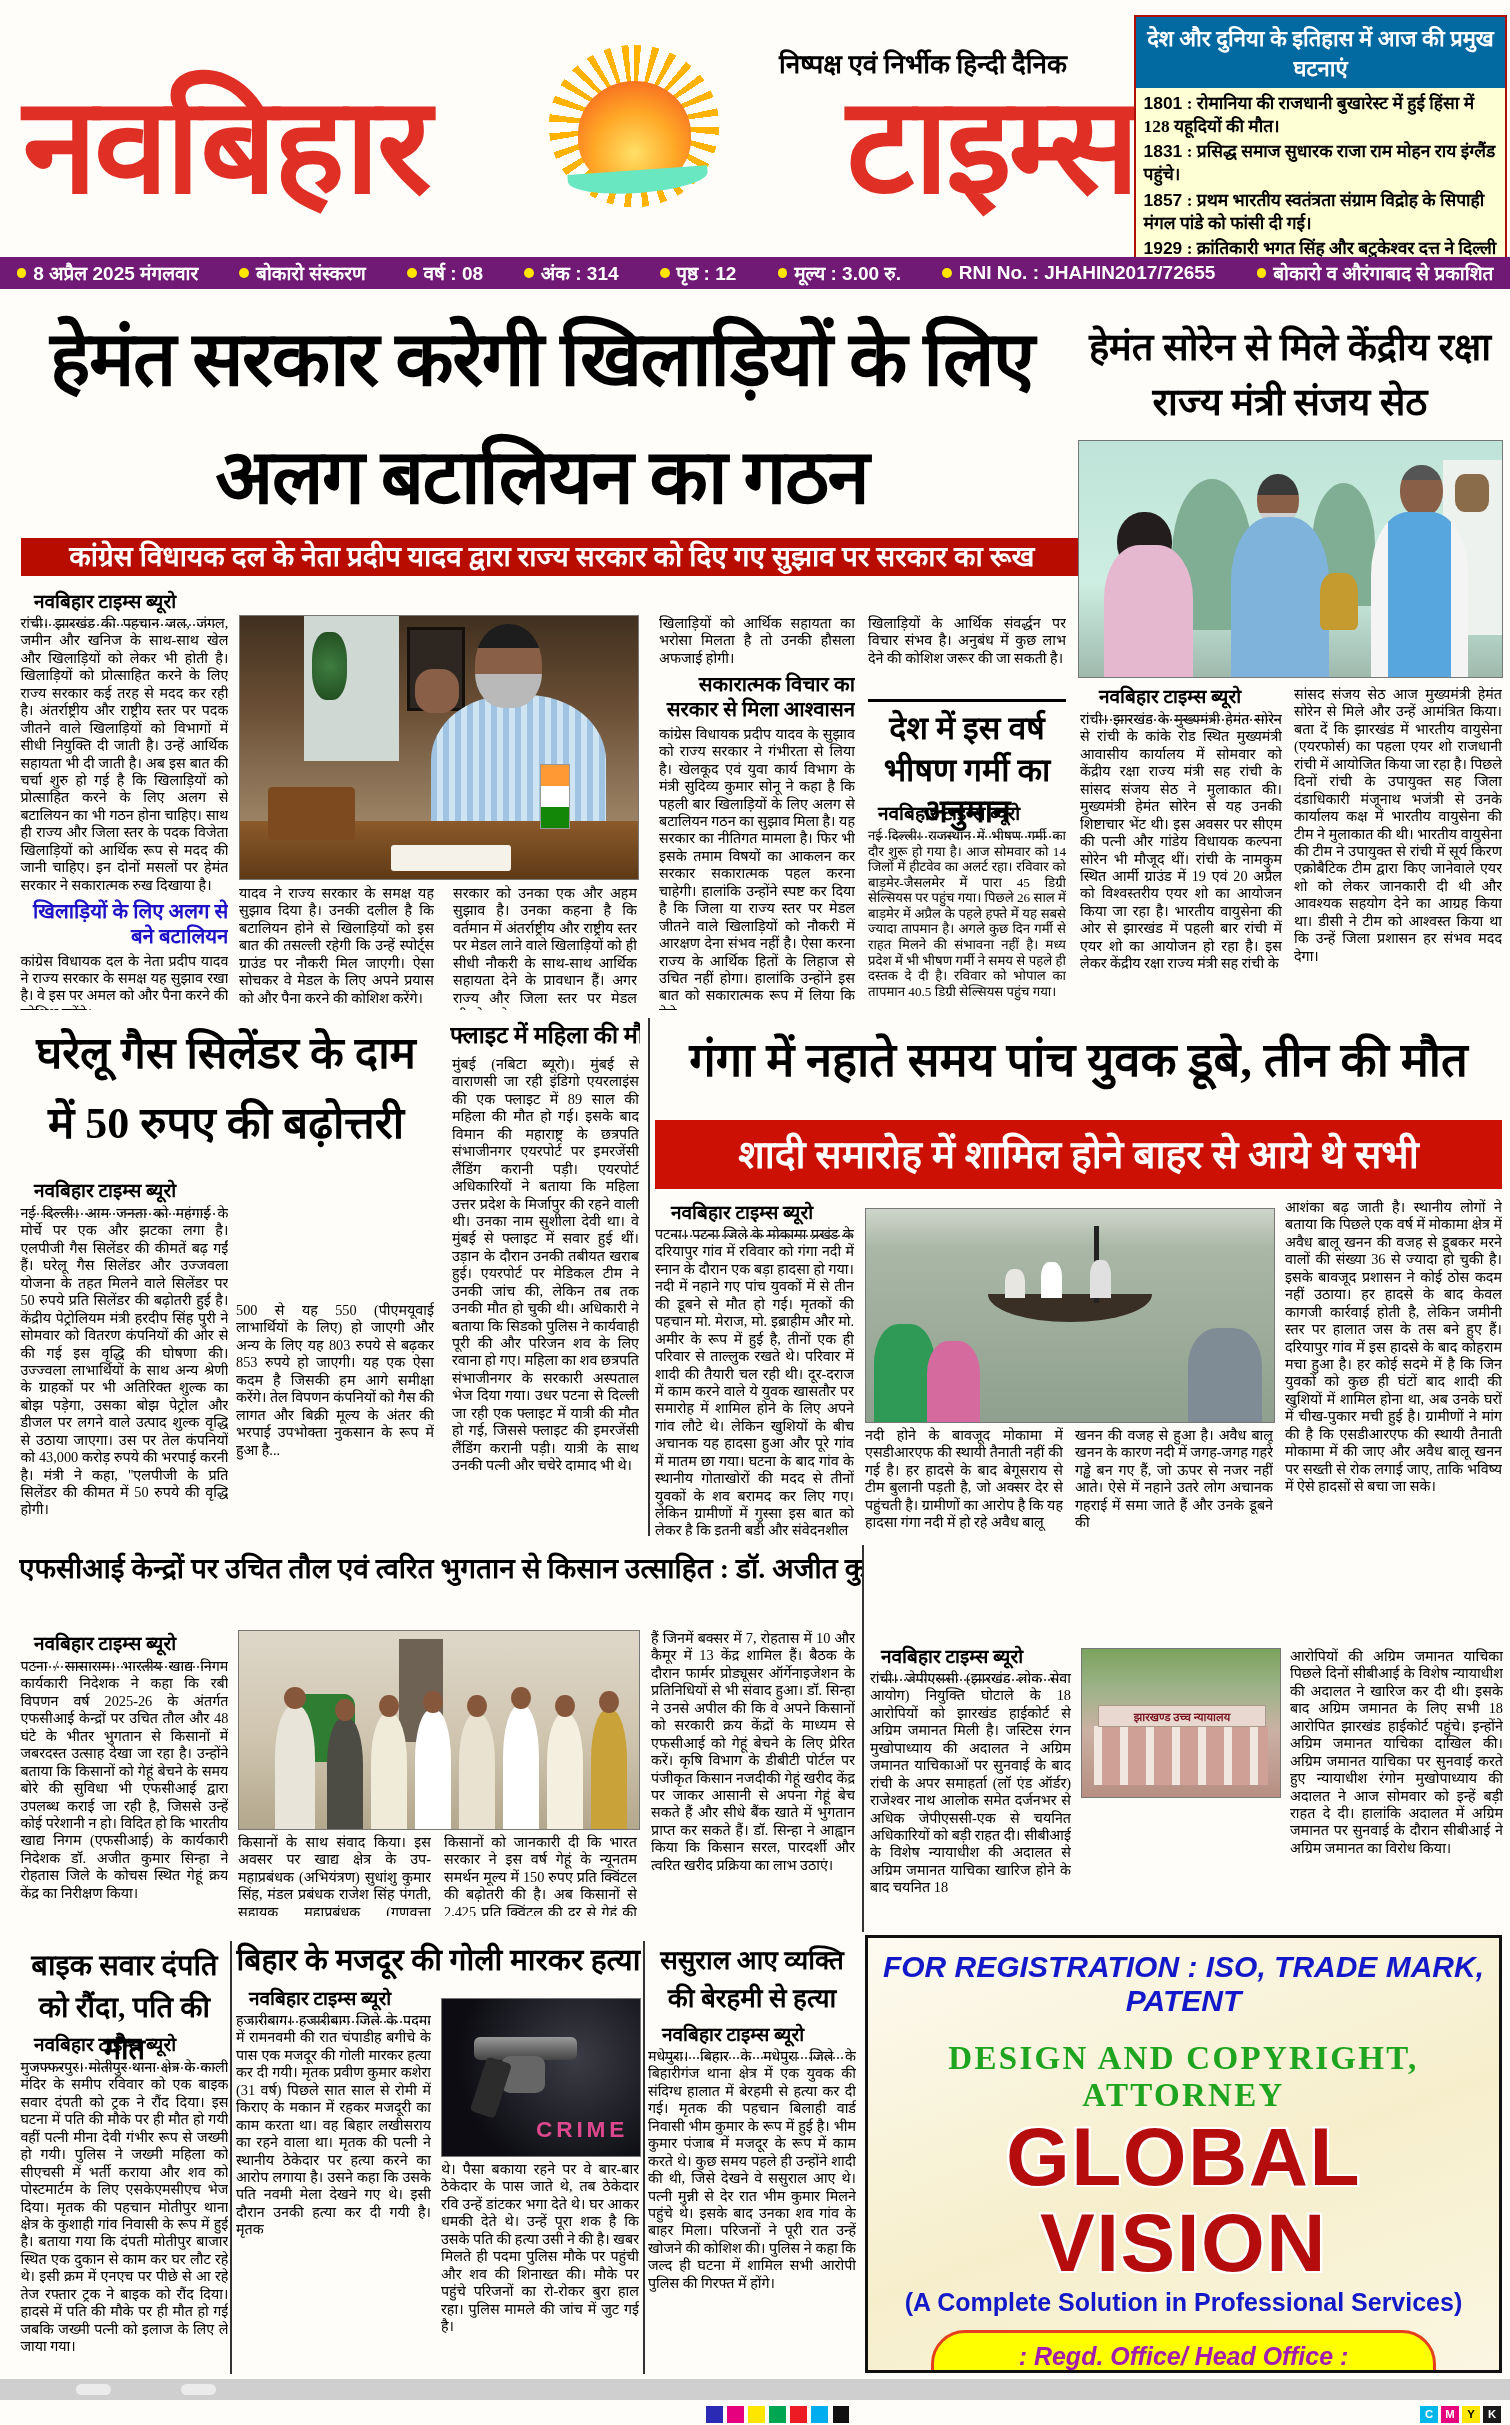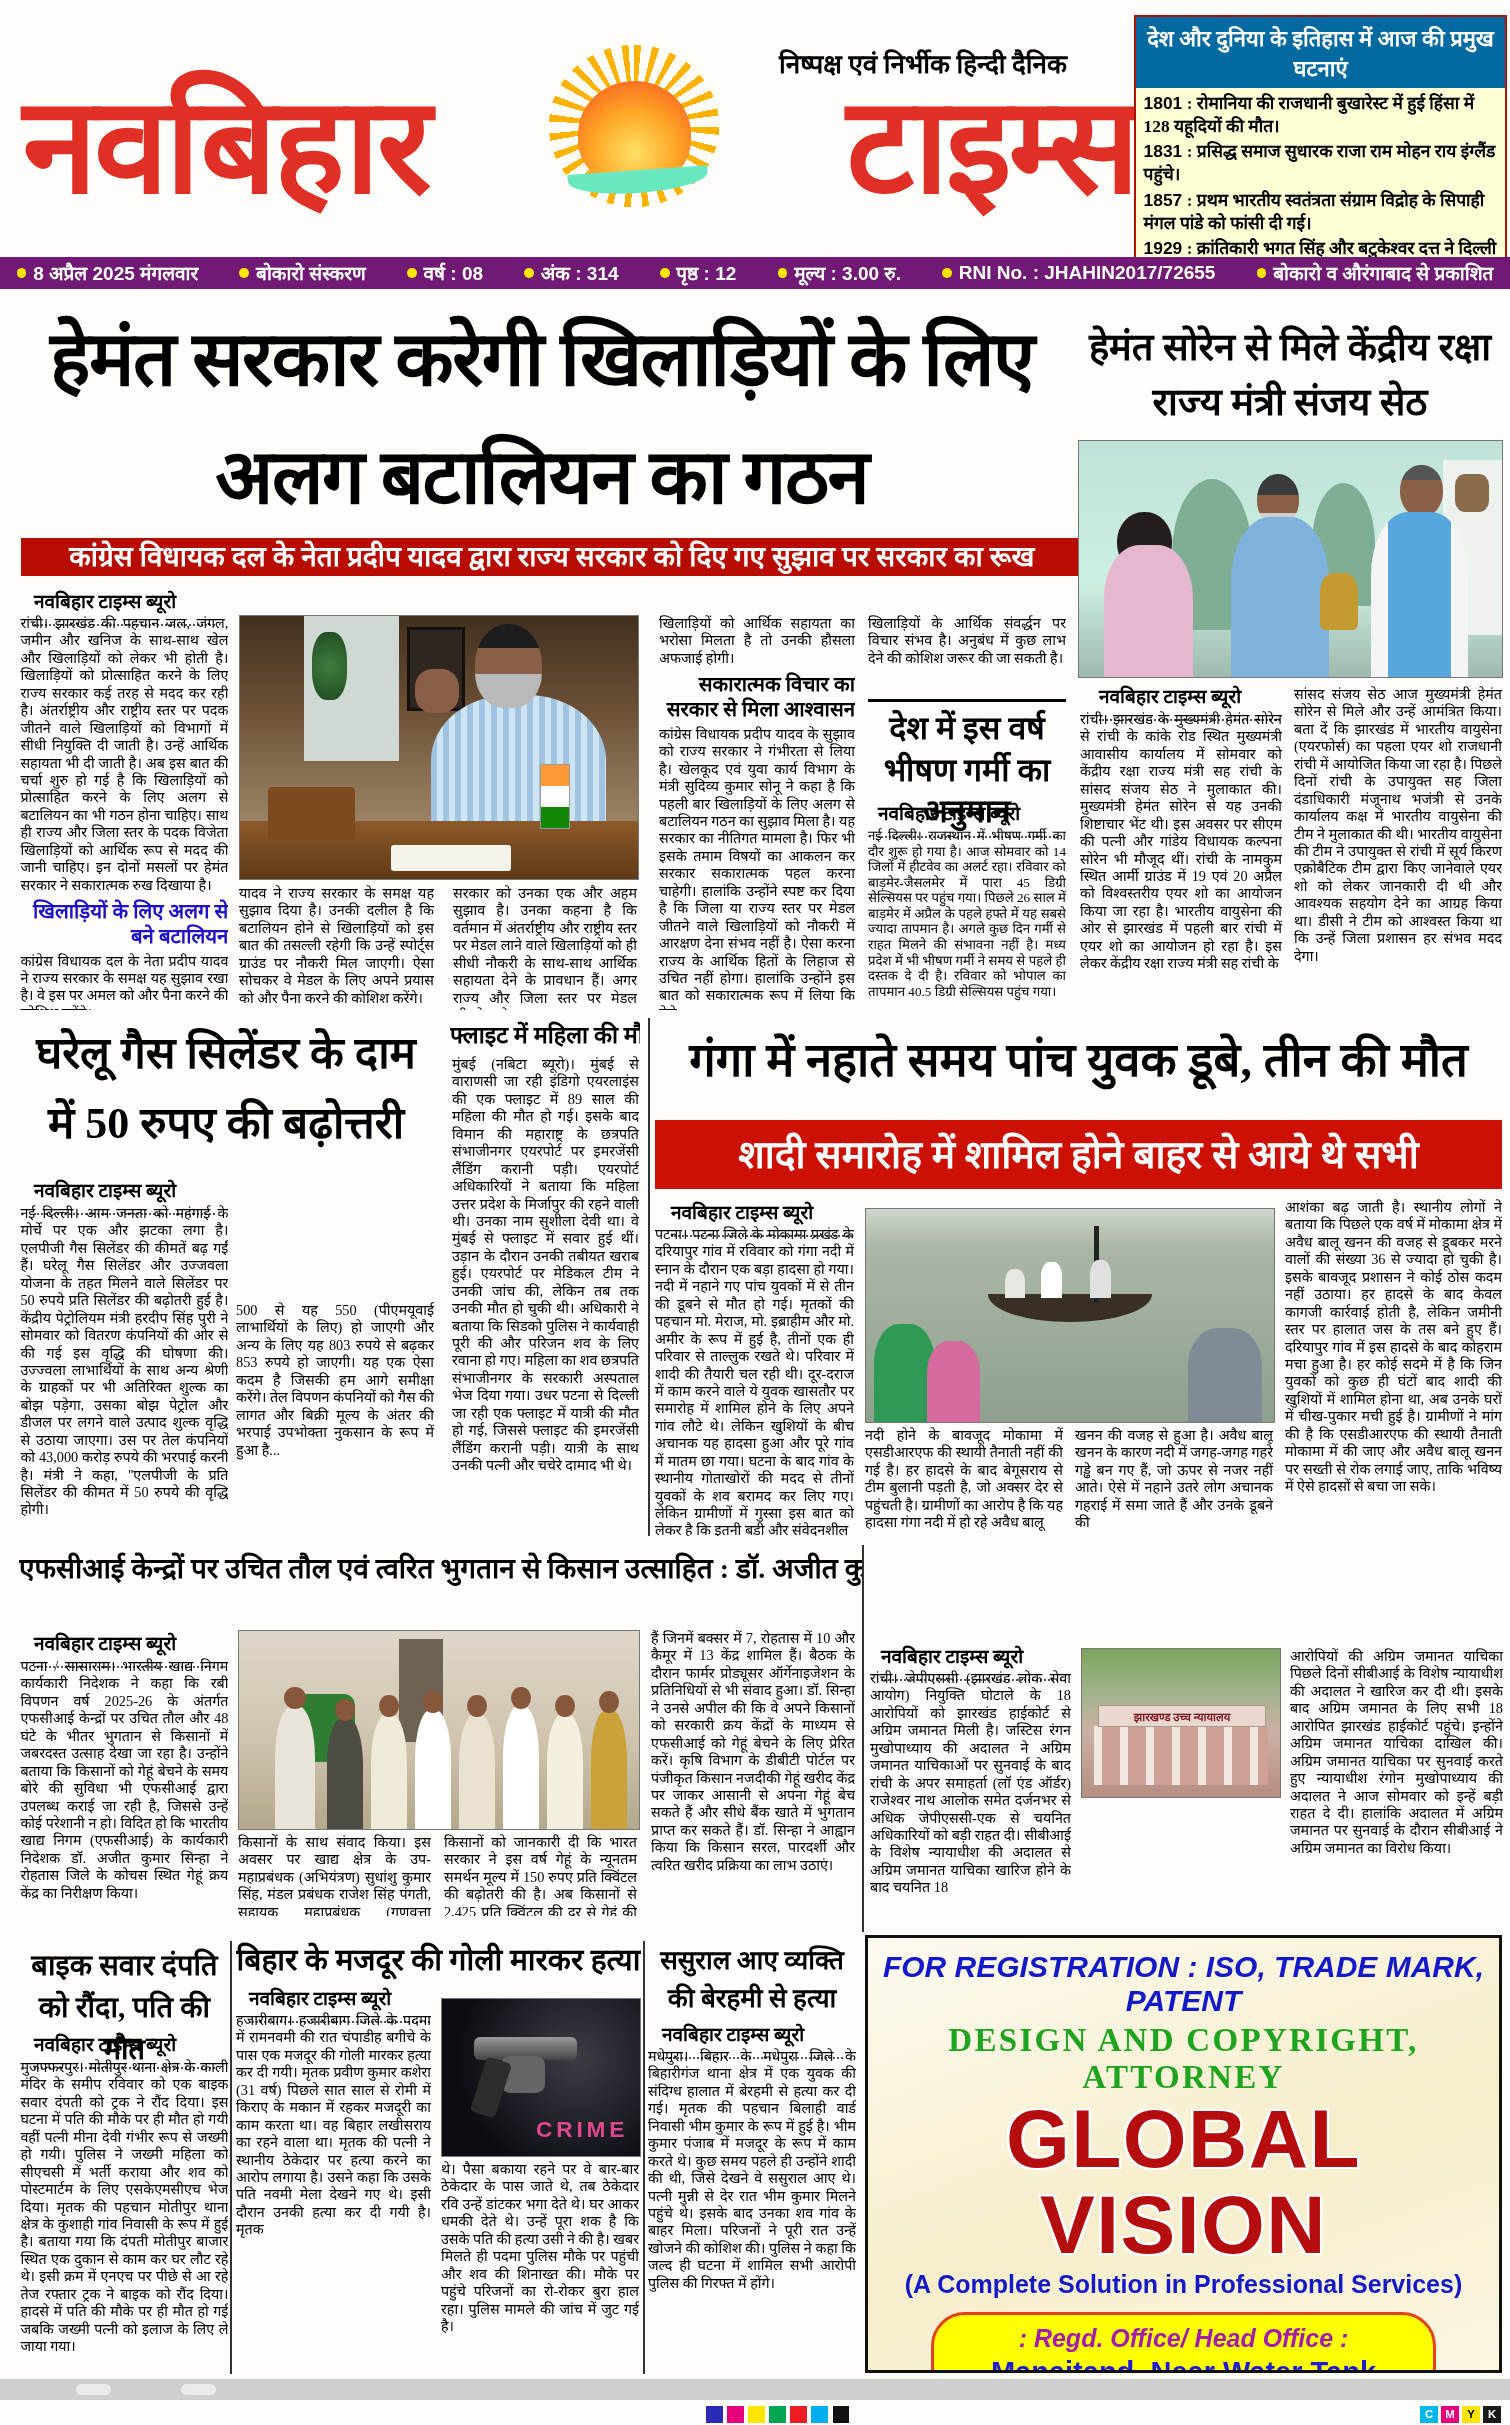--- a/index.html
+++ b/index.html
@@ -54,21 +54,21 @@
   .court-sign{position:absolute;left:8%;top:38%;width:84%;background:#e9d8cf;color:#7a1420;
      font-weight:bold;font-size:11.3px;text-align:center;padding:2.3px 0;border:0.8px solid #a98;}
   .gun-label{position:absolute;right:6%;bottom:8%;color:#ff4fa0;font-family:"Liberation Sans",sans-serif;
      font-weight:bold;font-size:22.7px;letter-spacing:3.8px;opacity:.85;}
   .person{position:absolute;bottom:0;border-radius:42% 42% 0 0;}
   .person:before{content:"";position:absolute;top:-19.6px;left:22%;width:55%;height:22.7px;background:#87573c;border-radius:50%;}
   
   .ad{position:absolute;border:3px solid #111;background:linear-gradient(160deg,#fdfaf0 0%,#f6eecb 55%,#fbf6e2 100%);
       text-align:center;font-family:"Liberation Sans",sans-serif;overflow:hidden;box-sizing:border-box;padding-top:12px;}
   .ad-l1{color:#1318c8;font-weight:bold;font-style:italic;font-size:30px;}
-  .ad-l2{color:#1fa41f;font-family:"Liberation Serif",serif;font-weight:bold;font-size:33px;letter-spacing:2.3px;margin-top:4px;}
+  .ad-l2{color:#1fa41f;font-family:"Liberation Serif",serif;font-weight:bold;font-size:33px;letter-spacing:2.3px;margin-top:22px;}
   .ad-brand{color:#b50d0d;font-weight:800;font-size:82px;letter-spacing:1.5px;line-height:1.05;
             text-shadow:2.3px 2.3px 0 #fff,-2.3px -2.3px 0 #fff,2.3px -2.3px 0 #fff,-2.3px 2.3px 0 #fff;}
   .ad-l3{color:#1318c8;font-weight:bold;font-size:25px;margin-top:1.5px;}
   .ad-box{margin:13.6px auto 0 auto;width:483px;background:#ffff00;border:3px solid #e4401e;border-radius:34px;
           padding:9px 7.6px 7.6px 7.6px;}
   .ad-off{color:#a21caf;font-weight:bold;font-style:italic;font-size:25px;}
   .ad-a1{color:#1b1bd4;font-weight:bold;font-size:29px;margin-top:3px;}
   
   .scrollstrip{position:absolute;left:0;top:2379px;width:1510px;height:21px;background:#cfcfcf;}
   .scrollstrip i{position:absolute;top:5.3px;height:10.6px;border-radius:5.3px;background:#ebebeb;display:block;}

